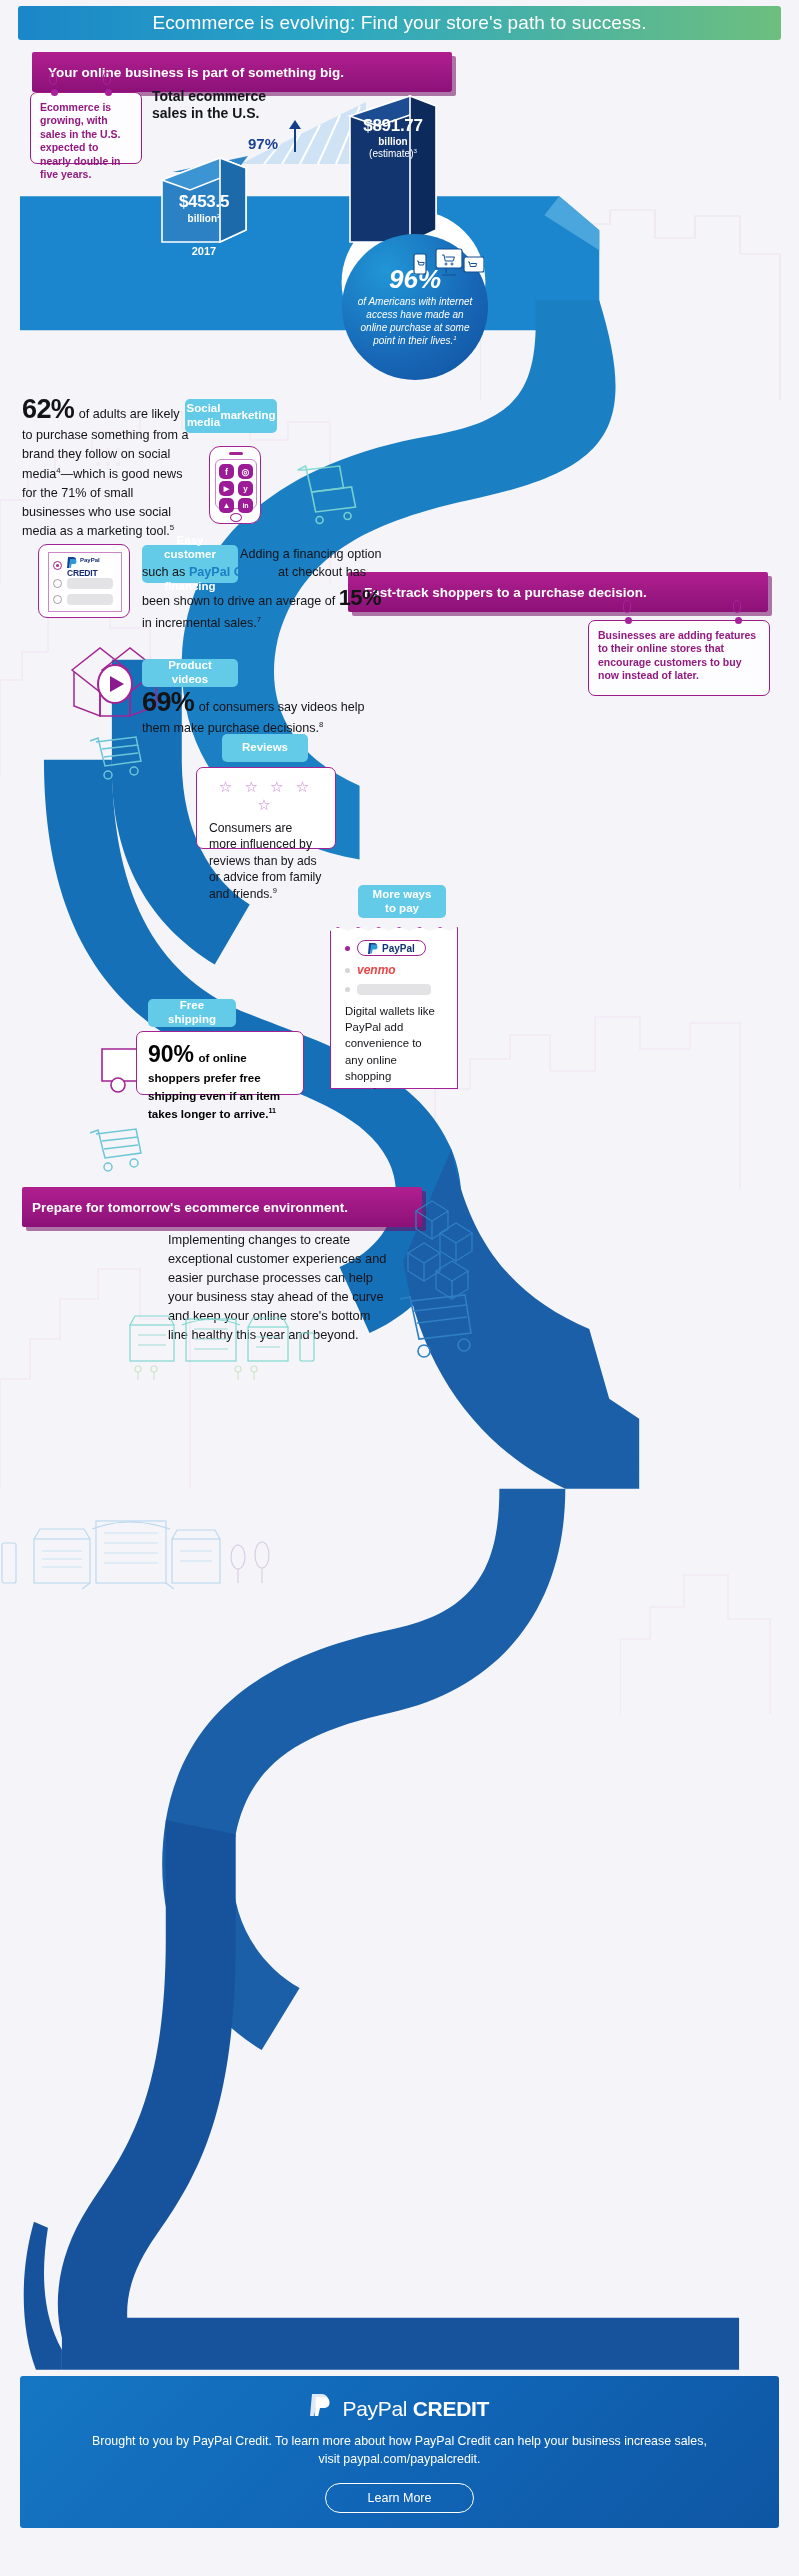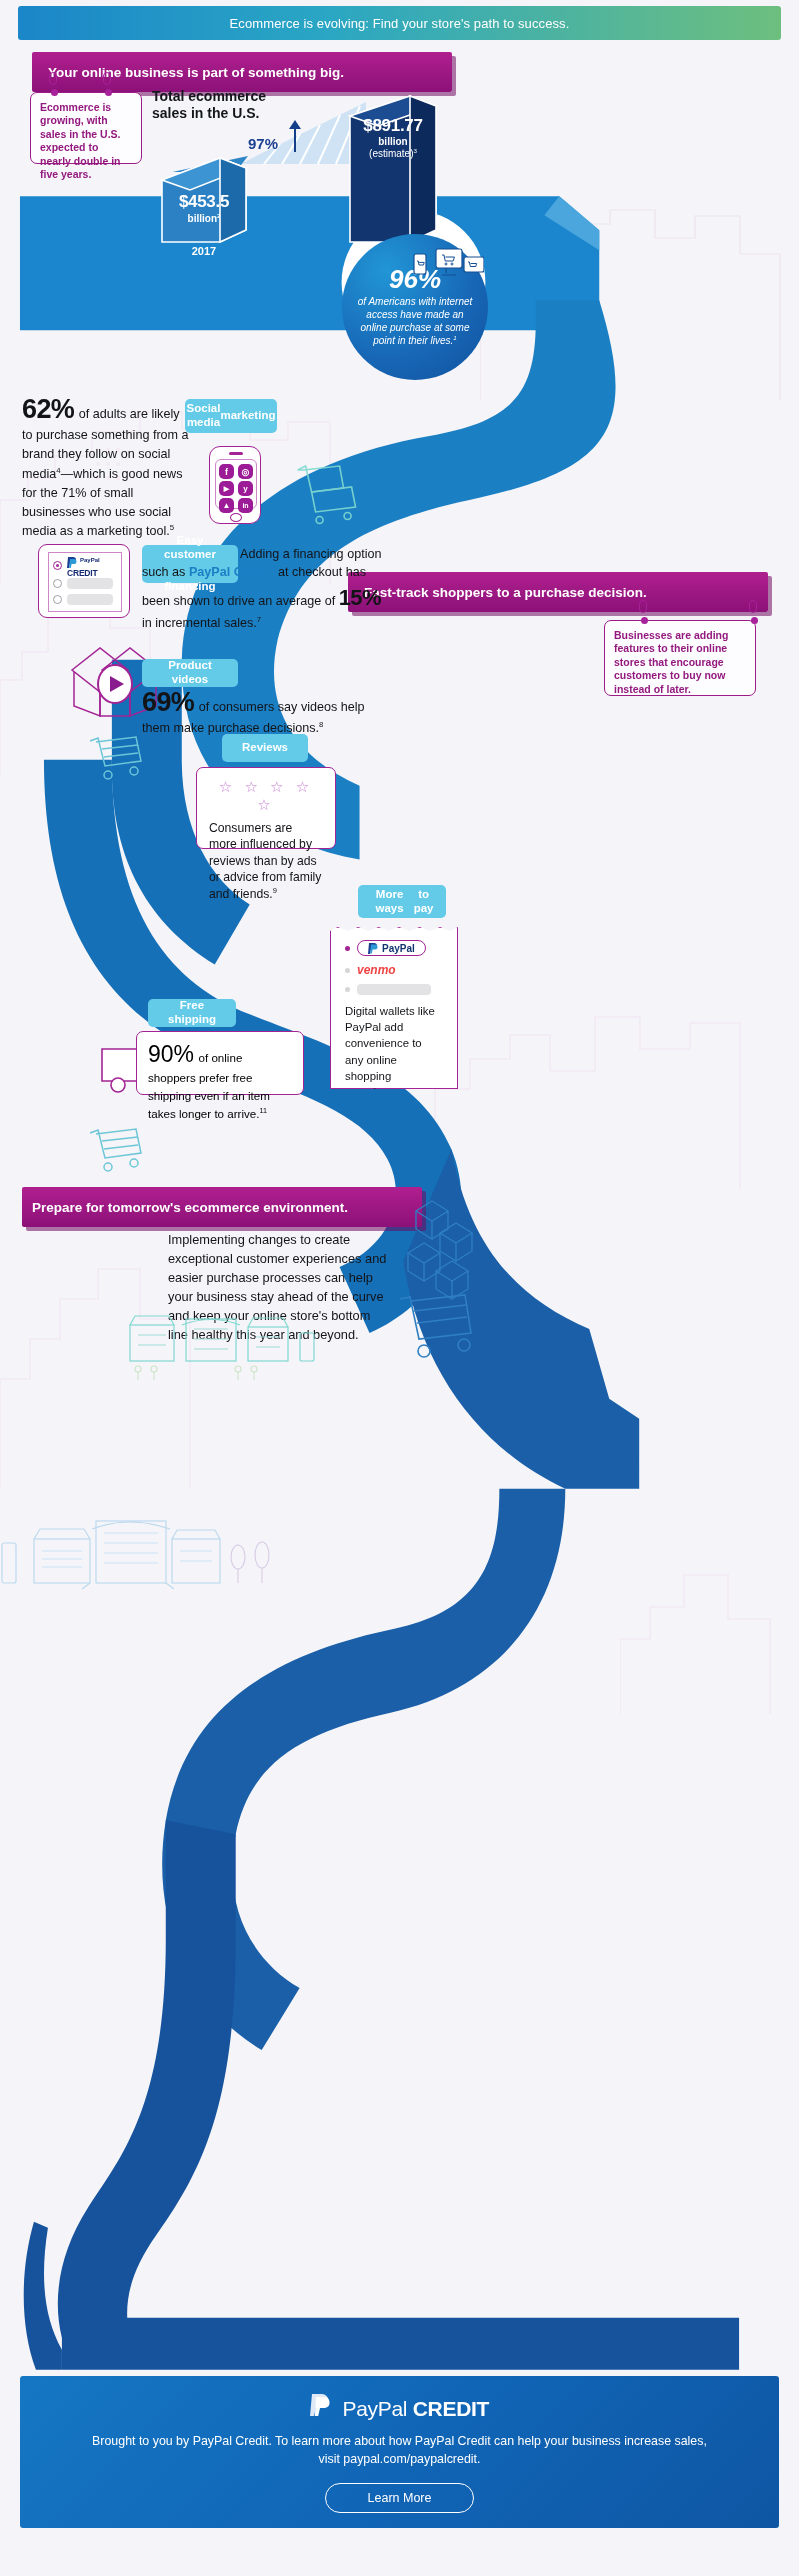--- a/index.html
+++ b/index.html
@@ -12,21 +12,21 @@
   }
   .page { position: relative; width: 799px; height: 2576px; background: #f5f5f9; }
 
   
   .header-bar {
     position: absolute; left: 18px; top: 6px; width: 763px; height: 34px;
     background: linear-gradient(90deg, #1b86c8 0%, #2aa6c4 40%, #6dbf7e 100%);
     border-radius: 3px;
     display: flex; align-items: center; justify-content: center;
   }
-  .header-title { color: #fff; font-size: 13px; font-weight: 400; letter-spacing: 0.1px; }
+  .header-title { color: #fff; font-size: 19px; font-weight: 400; letter-spacing: 0.1px; }
 
   
   .skyline { position: absolute; opacity: .35; }
 
   
   .banner {
     position: absolute;
     background: linear-gradient(180deg, #b01f8f 0%, #8c1178 100%);
     border-radius: 2px;
     display: flex; align-items: center;
@@ -115,20 +115,21 @@
   .receipt {
     position: absolute; background: #fff; border: 1.6px solid #a32394;
     padding: 12px 14px;
   }
   .receipt p { font-size: 12.4px; line-height: 1.42; color: #131417; }
   .pp-pill { display:inline-flex; align-items:center; border:1.5px solid #a32394; border-radius:11px; padding:1px 10px; background:#fff; }
 
   .truckbox {
     position: absolute; background: #fff; border: 1.6px solid #a32394; border-radius: 7px;
     padding: 9px 11px;
+    font-weight: bold;
   }
 
   
   .closing {
     position: absolute; color: #131417; font-size: 12.8px; line-height: 1.48;
   }
 
   
   .footer {
     position: absolute; left: 20px; top: 2376px; width: 759px; height: 152px;
@@ -329,21 +330,21 @@
         <circle cx="40" cy="16" r="1"></circle>
       <path d="M5 13 l1.2 0 .8 4 4.5 0 .7 -2.6 -5 0"></path>
       <path d="M56 14 l1.4 0 .9 4.5 5.5 0 .8 -3 -6 0"></path>
     </g>
   </svg>
 
   <div class="banner" style="left:348px;top:572px;width:420px;height:40px;">
     <span class="banner-text">Fast-track shoppers to a purchase decision.</span>
   </div>
 
-  <div class="callout" style="left:588px;top:620px;width:152px;height:76px;margin-left:16px;">
+  <div class="callout" style="left:588px;top:620px;width:182px;height:76px;">
     <span class="pin-ring" style="left:34px;"></span>
       <span class="pin" style="left:36px;"></span>
     <span class="pin-ring" style="left:144px;"></span>
       <span class="pin" style="left:146px;"></span>
     <p>Businesses are adding features to their online stores that encourage customers to buy now instead of later.</p>
   </div>
 
   <div class="tag" style="left:185px;top:399px;width:92px;height:34px;flex-direction:row;">
     <span>Social media</span>
     <span>marketing</span>
@@ -433,21 +434,21 @@
     <span>Reviews</span>
   </div>
 
   <div class="reviewbox" style="left:196px;top:767px;width:140px;height:82px;">
     <div class="stars">☆ ☆ ☆ ☆ ☆</div>
     <p>
       <span>Consumers are more influenced by reviews than by ads or advice from family and friends.</span><sup>9</sup>
     </p>
   </div>
 
-  <div class="tag" style="left:358px;top:885px;width:88px;height:33px;flex-direction:row;">
+  <div class="tag" style="left:358px;top:885px;width:88px;height:33px;flex-direction:column;">
     <span>More ways</span>
     <span>to pay</span>
   </div>
 
   <div class="receipt" style="left:330px;top:927px;width:128px;height:162px;
               clip-path:polygon(0 4px,6% 0,14% 4px,22% 0,30% 4px,38% 0,46% 4px,54% 0,62% 4px,70% 0,78% 4px,86% 0,94% 4px,100% 0,100% 100%,0 100%);">
     <div style="display:flex;align-items:center;margin-bottom:7px;">
       <span style="width:5px;height:5px;border-radius:50%;background:#a32394;margin-right:7px;"></span>
       <span class="pp-pill">
         <svg width="11" height="12" viewBox="0 0 11 12" style="margin-right:3px;">

